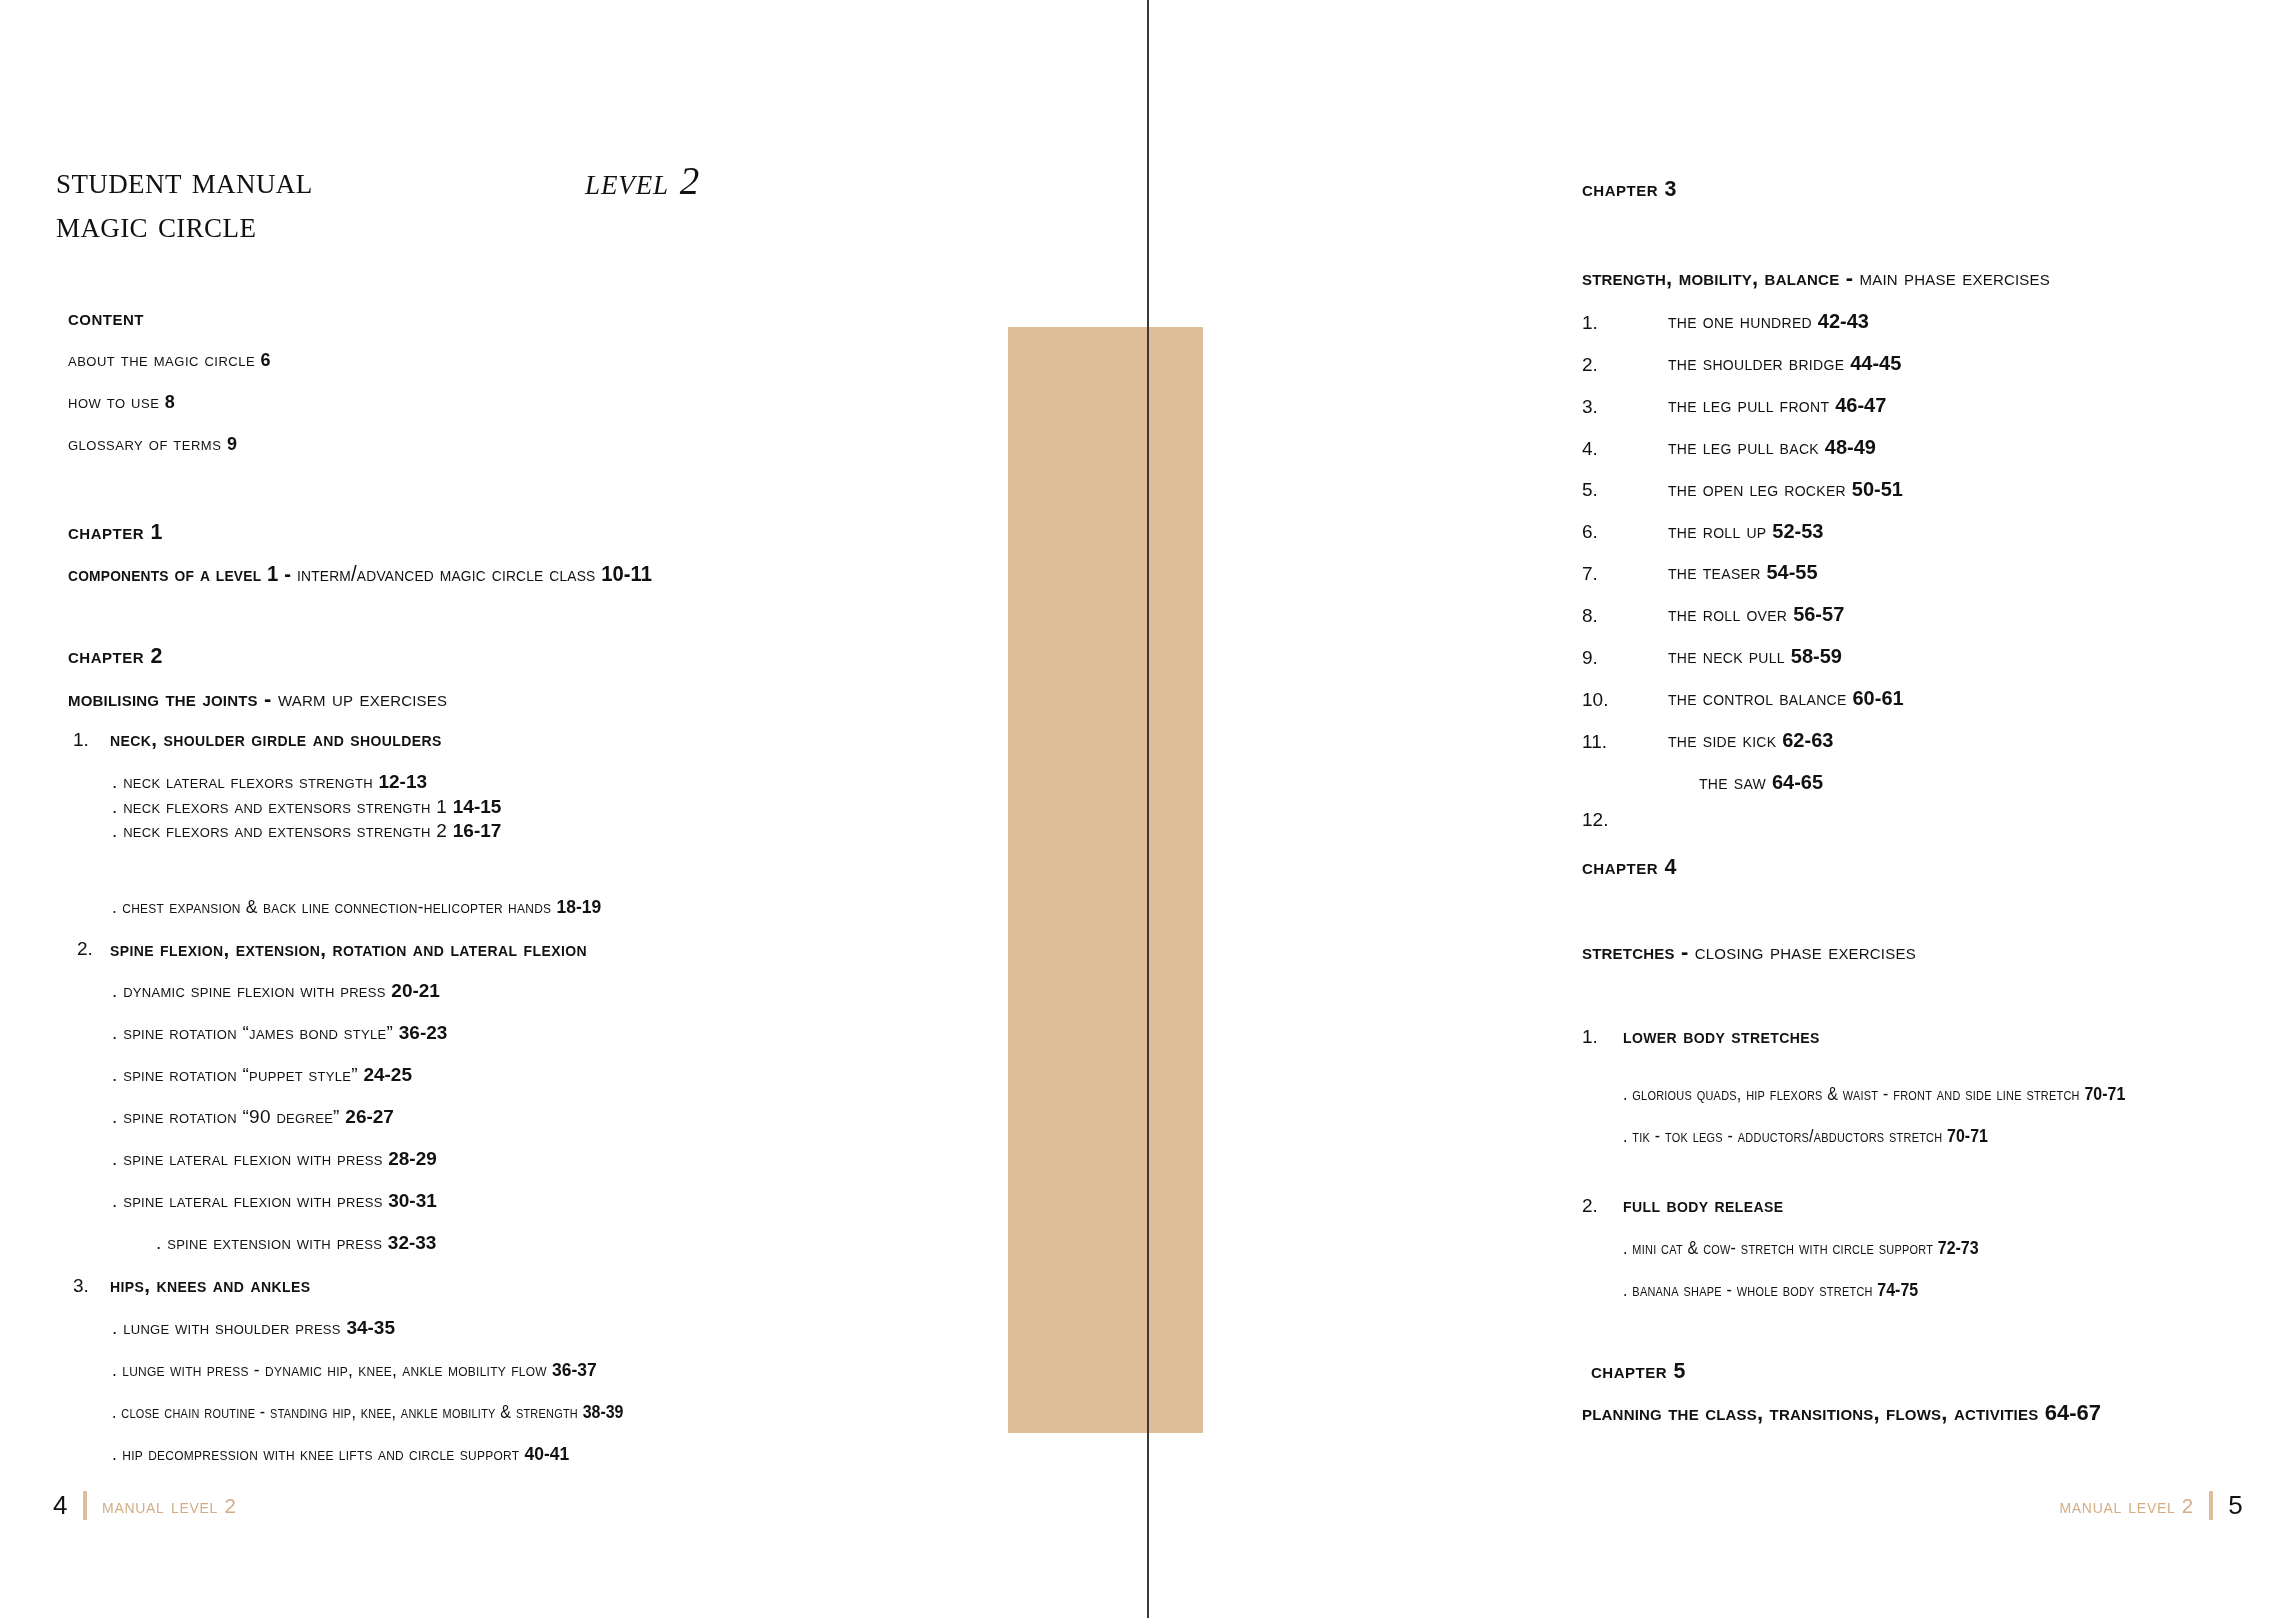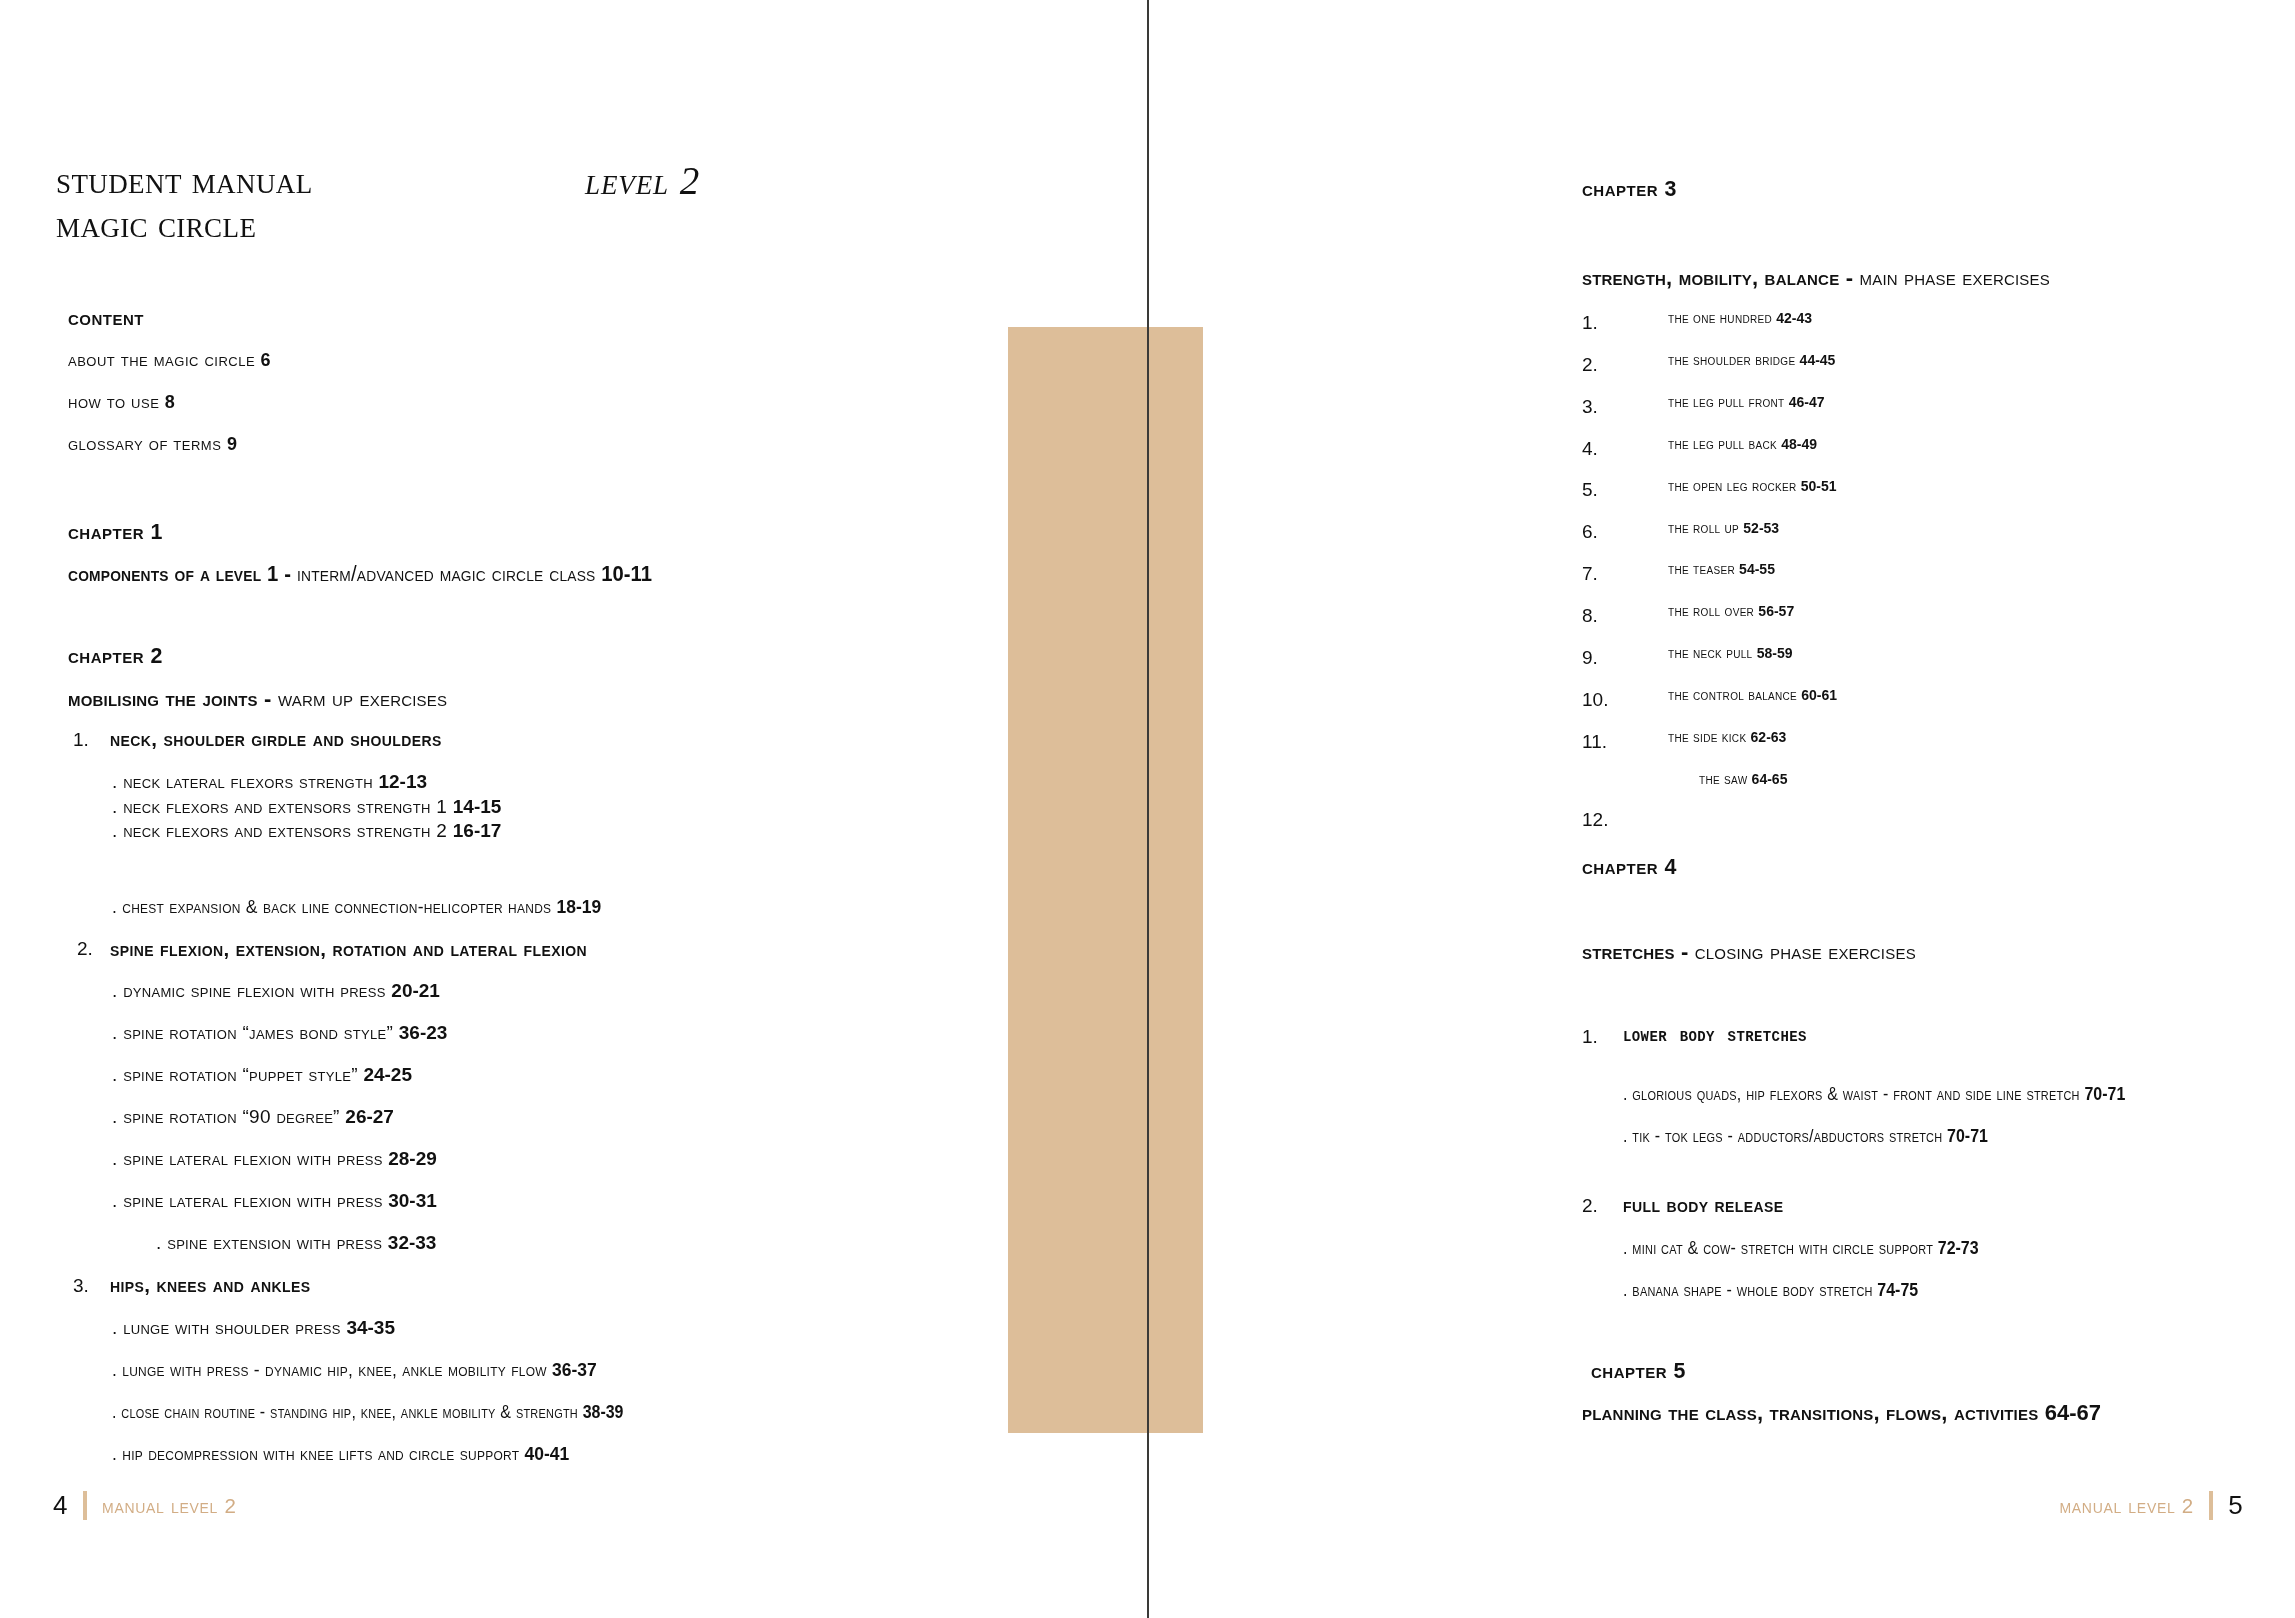--- a/index.html
+++ b/index.html
@@ -113,21 +113,21 @@
     font-size: 20.5px;
     font-weight: 700;
     letter-spacing: 0.4px;
   }
   .t-sub {                
     font-size: 19px;
     font-weight: 300;
     letter-spacing: 0.3px;
   }
   .t-item {               
-    font-size: 14px;
+    font-size: 20px;
     font-weight: 300;
     letter-spacing: 0.3px;
   }
   .t-marker {
     font-size: 19px;
     font-weight: 300;
     color: #111111;
     font-variant: normal;
     text-transform: none;
   }
@@ -375,21 +375,21 @@
 
     <div class="row h-section" style="left:434px; top:855px;">
       <span class="lbl">CHAPTER 4</span>
     </div>
     <div class="row t-chapline" style="left:434px; top:939px;">
       <b class="lbl">STRETCHES -</b>
       <span class="lbl">CLOSING PHASE EXERCISES</span>
     </div>
 
     <div class="row t-marker" style="left:434px; top:1026px;">1.</div>
-    <div class="row t-grouphead" style="left:475px; top:1024px;font-family:Liberation Mono, monospace;">
+    <div class="row t-grouphead" style="left:475px; top:1024px;">
       <span class="lbl">LOWER BODY STRETCHES</span>
     </div>
     <div class="row t-sub narrower" style="left:475px; top:1083px;">
       <span class="lbl">. GLORIOUS QUADS, HIP FLEXORS &amp; WAIST - FRONT AND SIDE LINE STRETCH</span>
       <span class="num">70-71</span>
     </div>
     <div class="row t-sub narrower" style="left:475px; top:1125px;">
       <span class="lbl">. TIK - TOK LEGS - ADDUCTORS/ABDUCTORS STRETCH</span>
       <span class="num">70-71</span>
     </div>

